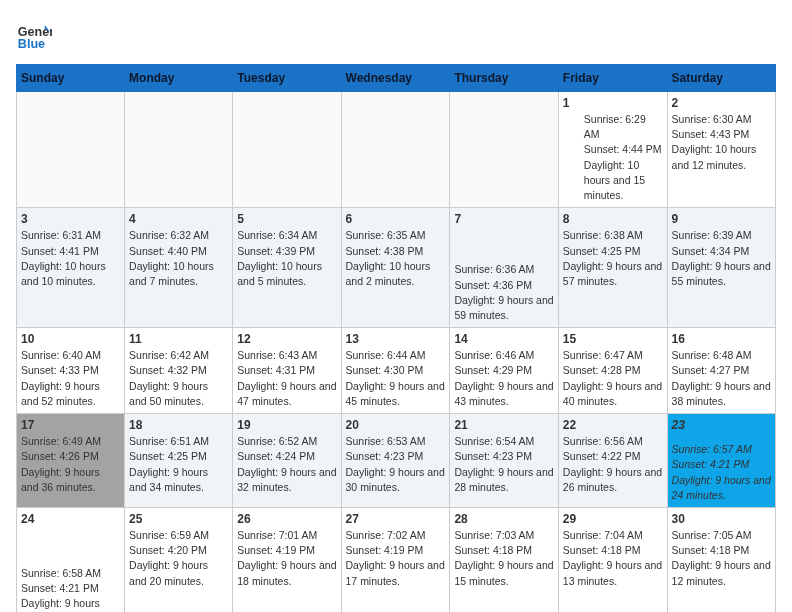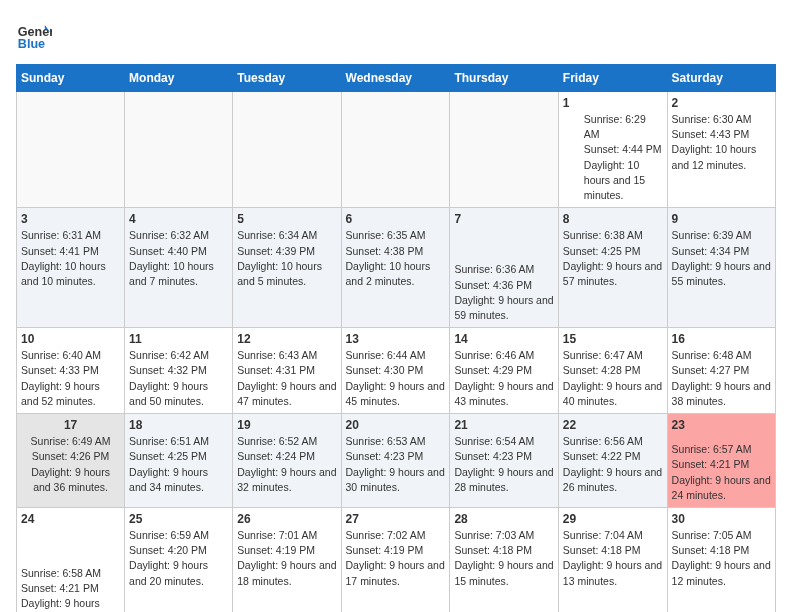--- a/index.html
+++ b/index.html
@@ -46,21 +46,21 @@
       font-size: 16px;
       color: #555;
     }
     .calendar {
       width: 100%;
       border-collapse: collapse;
       font-size: 11px;
     }
     .calendar th {
       background-color: #1a73c7;
-      color: #ffffff;
+      color: #0f172a;
       padding: 6px 4px;
       text-align: left;
       font-size: 12px;
       font-weight: bold;
       border: 1px solid #1a73c7;
     }
     .calendar td {
       border: 1px solid #ccc;
       vertical-align: top;
       padding: 4px;
@@ -224,21 +224,21 @@
 Daylight: 9 hours and 40 minutes.</div>
         </td>
         <td>
           <div class="day-number">16</div>
           <div class="day-info" style="white-space: pre-line;">Sunrise: 6:48 AM
 Sunset: 4:27 PM
 Daylight: 9 hours and 38 minutes.</div>
         </td>
       </tr>
       <tr>
-        <td style="background: #e5e5e5; text-align: center;">
+        <td style="background: #a3a3a3;">
           <div class="day-number">17</div>
           <div class="day-info" style="white-space: pre-line;">Sunrise: 6:49 AM
 Sunset: 4:26 PM
 Daylight: 9 hours and 36 minutes.</div>
         </td>
         <td style="background: rgb(240, 244, 248);">
           <div class="day-number">18</div>
           <div class="day-info" style="white-space: pre-line;">Sunrise: 6:51 AM
 Sunset: 4:25 PM
 Daylight: 9 hours and 34 minutes.</div>
@@ -260,21 +260,21 @@
           <div class="day-info" style="white-space: pre-line;">Sunrise: 6:54 AM
 Sunset: 4:23 PM
 Daylight: 9 hours and 28 minutes.</div>
         </td>
         <td style="background: rgb(240, 244, 248);">
           <div class="day-number">22</div>
           <div class="day-info" style="white-space: pre-line;">Sunrise: 6:56 AM
 Sunset: 4:22 PM
 Daylight: 9 hours and 26 minutes.</div>
         </td>
-        <td style="background: #fca5a5;">
+        <td style="background: #0ea5e9; font-style: italic;">
           <div class="day-number">23</div>
           <div class="day-info" style="white-space: pre-line; margin-top: 10px;">Sunrise: 6:57 AM
 Sunset: 4:21 PM
 Daylight: 9 hours and 24 minutes.</div>
         </td>
       </tr>
       <tr>
         <td>
           <div class="day-number">24</div>
           <div class="day-info" style="white-space: pre-line; margin-top: 40px;">Sunrise: 6:58 AM

